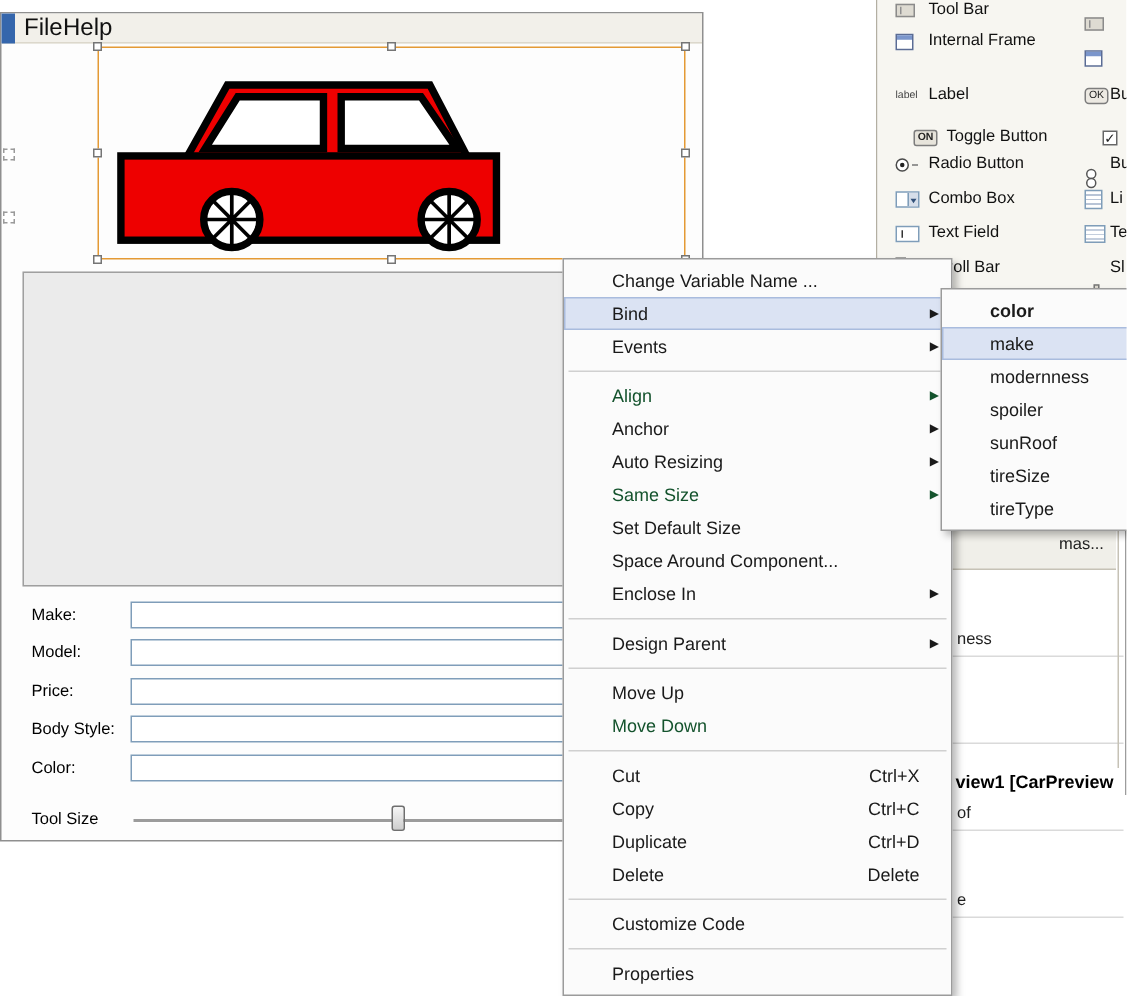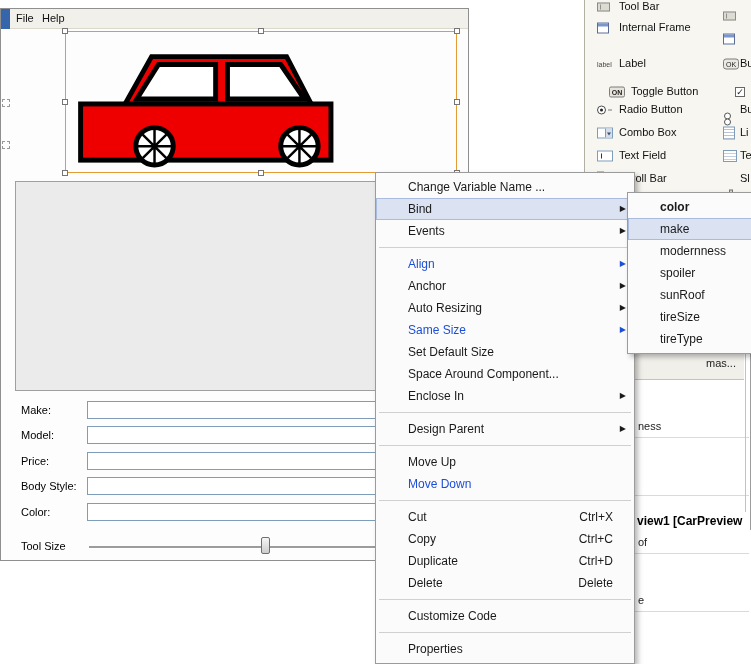--- a/index.html
+++ b/index.html
@@ -2,21 +2,21 @@
 <html><head>
 <meta charset="utf-8">
 <style>
   html,body{margin:0;padding:0;}
   body{font-family:"Liberation Sans",sans-serif;background:#fff;}
   .screen{position:relative;width:751px;height:664px;overflow:hidden;background:#fff;}
 
   
   .design-window{position:absolute;left:0;top:8px;width:469px;height:553px;background:#fdfdfd;border:1px solid #8f8f8f;box-sizing:border-box;}
   .menubar{position:absolute;left:0;top:0;width:100%;height:20px;background:#f2f0ea;border-bottom:1px solid #dcd8cc;box-sizing:border-box;}
-  .menubar .mlabel{position:absolute;top:0;line-height:19px;font-size:11px;color:#111;}
+  .menubar .mlabel{position:absolute;top:0;line-height:19px;font-size:16px;color:#111;}
   .m-file{left:15px;} .m-help{left:41px;}
   .win-icon{position:absolute;left:0;top:0;width:9px;height:20px;background:#3566ac;}
 
   .car-selection{position:absolute;left:64px;top:22px;width:390px;height:140px;border:1px solid #e49a35;box-sizing:content-box;}
   .handle{position:absolute;width:6px;height:6px;background:#fff;border:1px solid #757575;box-sizing:border-box;}
   .edge-anchor{position:absolute;width:8px;height:8px;border:1px dashed #9a9a9a;background:#fff;box-sizing:border-box;}
 
   .preview-panel{position:absolute;left:14px;top:172px;width:448px;height:210px;background:#ebebeb;border:1px solid #9f9f9f;box-sizing:border-box;}
 
   .form-row{position:absolute;left:0;width:469px;height:18px;}
@@ -24,21 +24,21 @@
   .form-row input{position:absolute;left:86px;top:0;width:371px;height:18px;box-sizing:border-box;border:1px solid #7f9db9;background:#fff;font-family:inherit;font-size:11px;padding:1px 3px;}
   .slider-track{position:absolute;left:88px;top:9px;width:368px;height:2px;background:#9c9c9c;box-shadow:0 1px 0 #fff;}
   .slider-thumb{position:absolute;left:260px;top:0;width:9px;height:17px;background:linear-gradient(#f6f6f6,#cdcdcd);border:1px solid #6f6f6f;border-radius:2px;box-sizing:border-box;}
 
   
   .context-menu{position:absolute;left:375px;top:172px;width:260px;box-sizing:border-box;background:#fbfbfb;border:1px solid #9b9b9b;box-shadow:3px 3px 5px rgba(0,0,0,.28);padding:3px 0;z-index:10;}
   .mi{position:relative;height:22px;line-height:22px;font-size:12px;color:#1a1a1a;padding-left:32px;}
   .mi .arr{position:absolute;right:8px;top:0;font-size:8px;line-height:22px;}
   .mi .sc{position:absolute;right:21px;top:0;line-height:22px;}
   .mi.hl{background:#dbe3f3;box-shadow:inset 0 0 0 1px #a9bcde;}
-  .mi.dis{color:#1d4ed8;}
+  .mi.dis{color:#14532d;}
   .msep{height:1px;background:#d0d0d0;margin:5px 3px;}
 
   .bind-submenu{position:absolute;left:627px;top:192px;width:130px;box-sizing:border-box;background:#fbfbfb;border:1px solid #9b9b9b;box-shadow:3px 3px 5px rgba(0,0,0,.28);padding:3px 0;z-index:11;}
   .smi{position:relative;height:22px;line-height:22px;font-size:12px;color:#1a1a1a;padding-left:32px;}
   .smi.bold{font-weight:bold;}
   .smi.hl{background:#dbe3f3;box-shadow:inset 0 0 0 1px #a9bcde;}
 
   
   .right-panel{position:absolute;left:584px;top:0;width:167px;height:535px;background:#fff;border-left:1px solid #b3afa2;box-sizing:border-box;z-index:1;}
   .palette-bg{position:absolute;left:0;top:0;width:100%;height:340px;background:#f7f6f1;}

